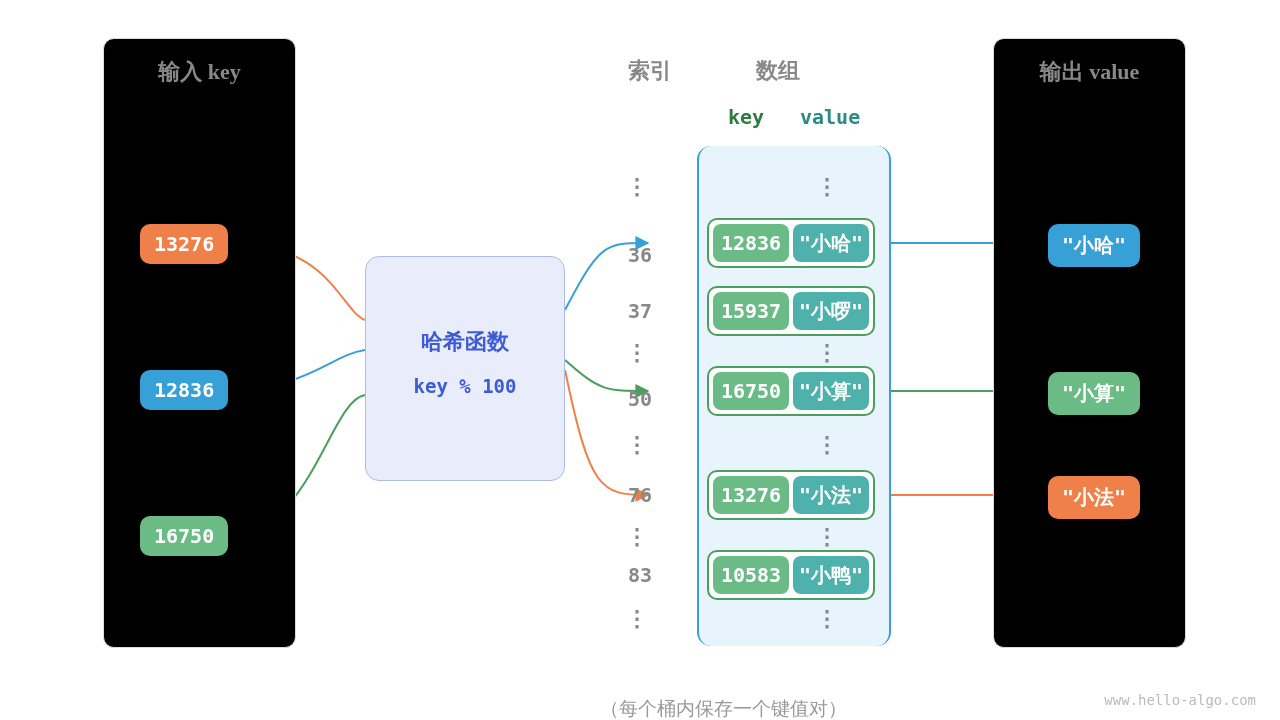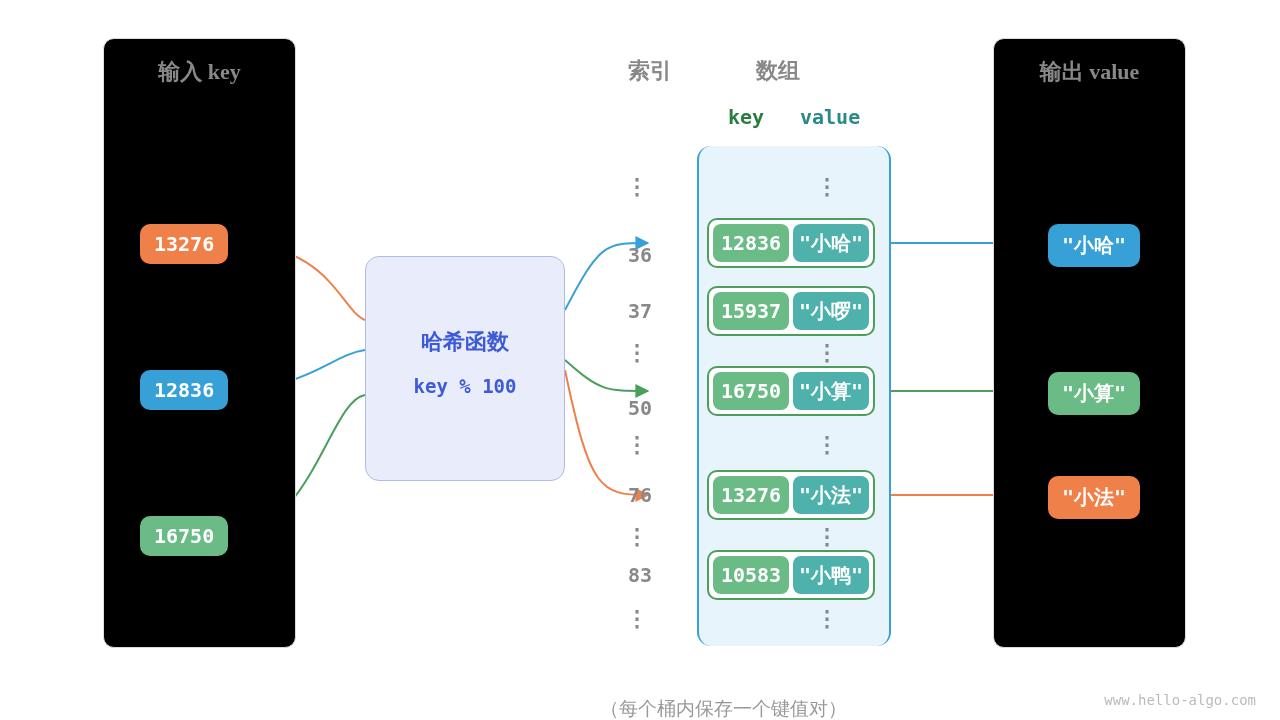--- a/index.html
+++ b/index.html
@@ -150,21 +150,21 @@
 
 <div class="col-title" style="left:600px; top:56px;margin-left:28px;">索引</div>
 <div class="col-title" style="left:756px; top:56px;">数组</div>
 <div class="sub-title sub-key" style="left:728px; top:105px;">key</div>
 <div class="sub-title sub-val" style="left:792px; top:105px;margin-left:8px;">value</div>
 
 <div class="array-box" style="left:697px; top:146px; width:194px; height:500px;"></div>
 
 <div class="idx" style="left:612px; top:243px;">36</div>
 <div class="idx" style="left:612px; top:299px;">37</div>
-<div class="idx" style="left:612px; top:396px;">50</div>
+<div class="idx" style="left:612px; top:387px;">50</div>
 <div class="idx" style="left:612px; top:483px;">76</div>
 <div class="idx" style="left:612px; top:563px;">83</div>
 
 <div class="vdots" style="left:626px; top:174px;">⋮</div>
 <div class="vdots" style="left:626px; top:340px;">⋮</div>
 <div class="vdots" style="left:626px; top:432px;">⋮</div>
 <div class="vdots" style="left:626px; top:524px;">⋮</div>
 <div class="vdots" style="left:626px; top:606px;">⋮</div>
 
 <div class="vdots" style="left:816px; top:174px;">⋮</div>

